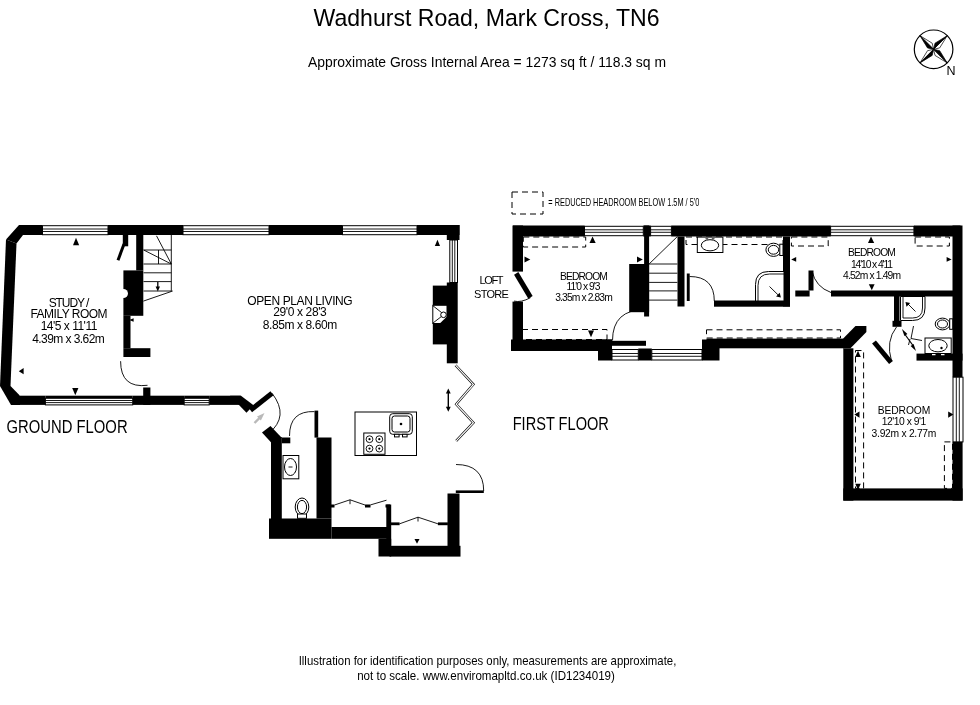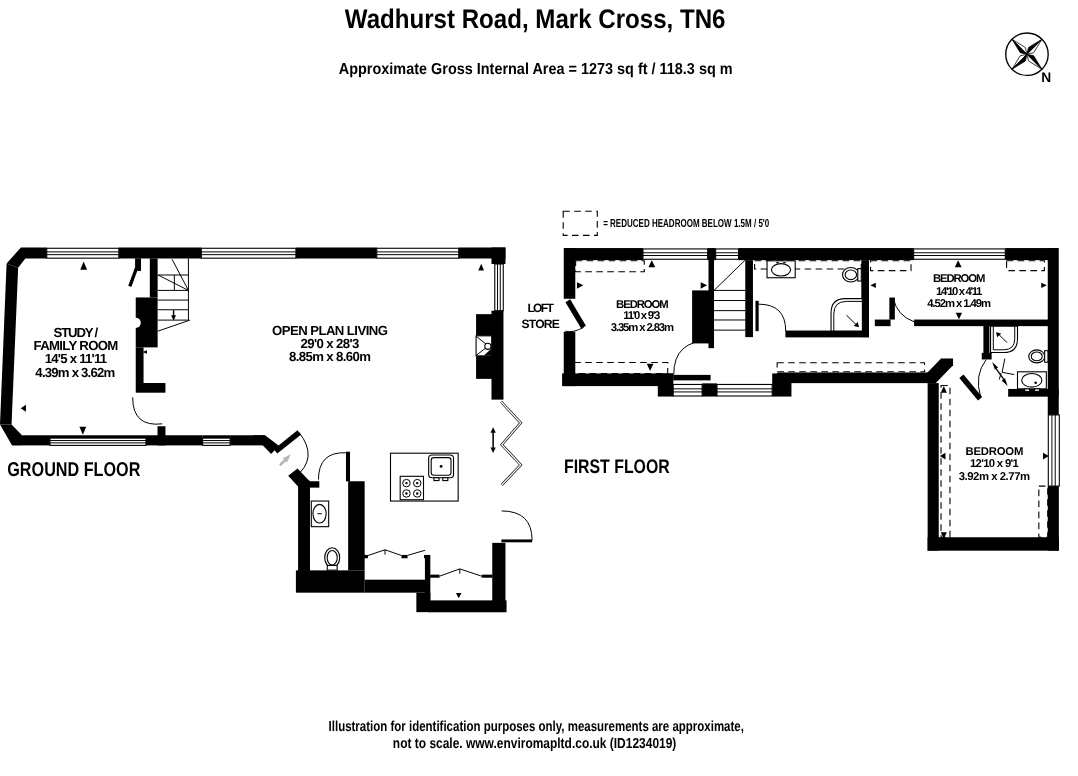--- a/index.html
+++ b/index.html
@@ -1,16 +1,16 @@
 <!DOCTYPE html>
 <html><head>
 <meta charset="utf-8">
 <style>
 html,body{margin:0;padding:0;background:#fff;}
-#page{width:980px;height:705px;position:relative;background:#f97316;overflow:hidden;font-weight:bold;}
+#page{width:980px;height:705px;position:relative;background:#f97316;overflow:hidden;}
 svg{position:absolute;top:0;left:0;}
 text{font-family:"Liberation Sans",sans-serif;fill:#000;}
 .w{fill:#fff;stroke:#000;stroke-width:1;}
 .ln{stroke:#000;stroke-width:0.9;fill:none;}
 .fx{fill:#fff;stroke:#000;stroke-width:1;}
 .dash{fill:none;stroke:#000;stroke-width:1;stroke-dasharray:6 4;}
 </style>
 </head>
 <body>
 <div id="page">

